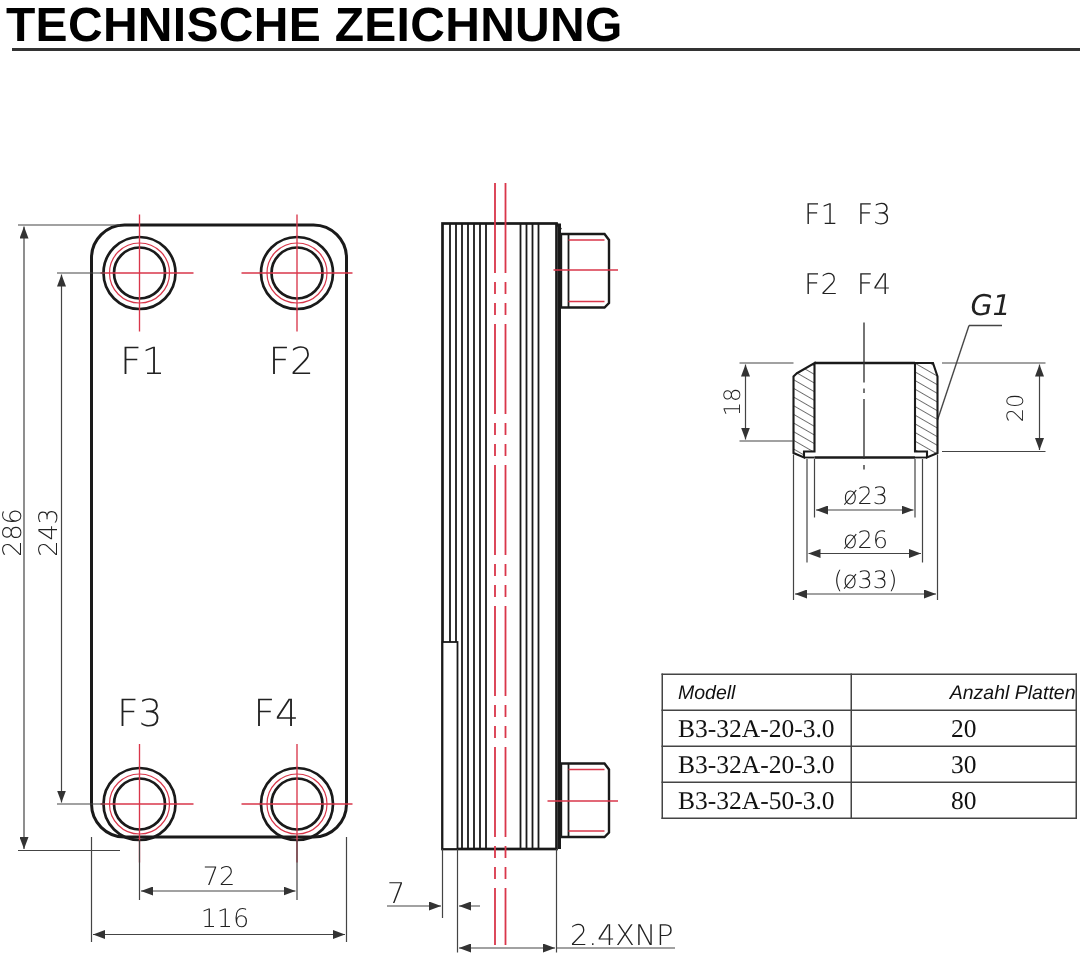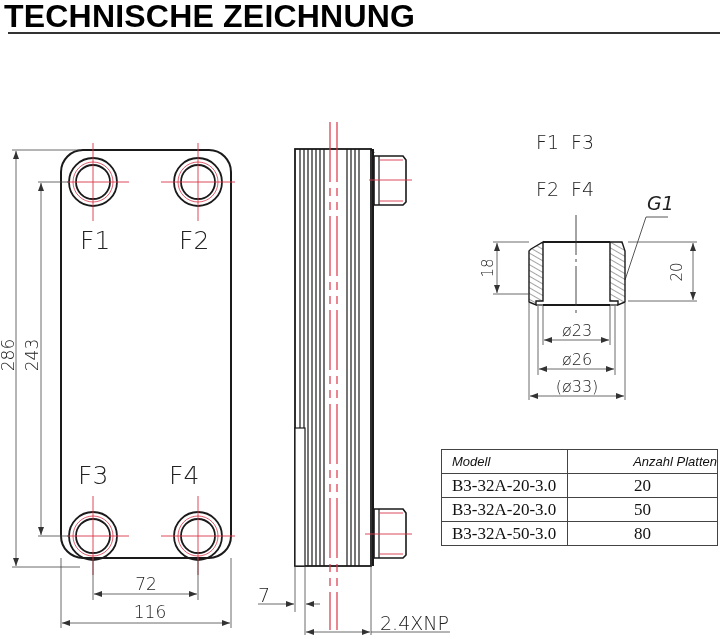--- a/index.html
+++ b/index.html
@@ -243,20 +243,20 @@
       <th class="right">Anzahl Platten</th>
     </tr>
   </thead>
   <tbody>
     <tr>
       <td class="model">B3-32A-20-3.0</td>
       <td class="count">20</td>
     </tr>
     <tr>
       <td class="model">B3-32A-20-3.0</td>
-      <td class="count">50</td>
+      <td class="count">30</td>
     </tr>
     <tr>
       <td class="model">B3-32A-50-3.0</td>
       <td class="count">80</td>
     </tr>
   </tbody>
 </table>
 
 </body></html>

